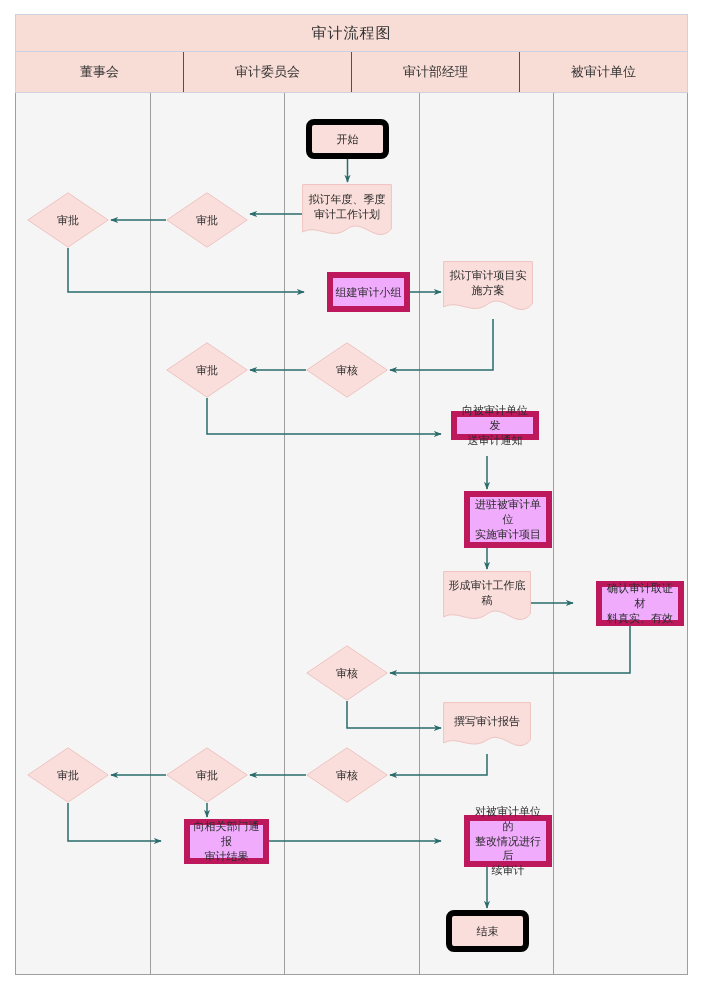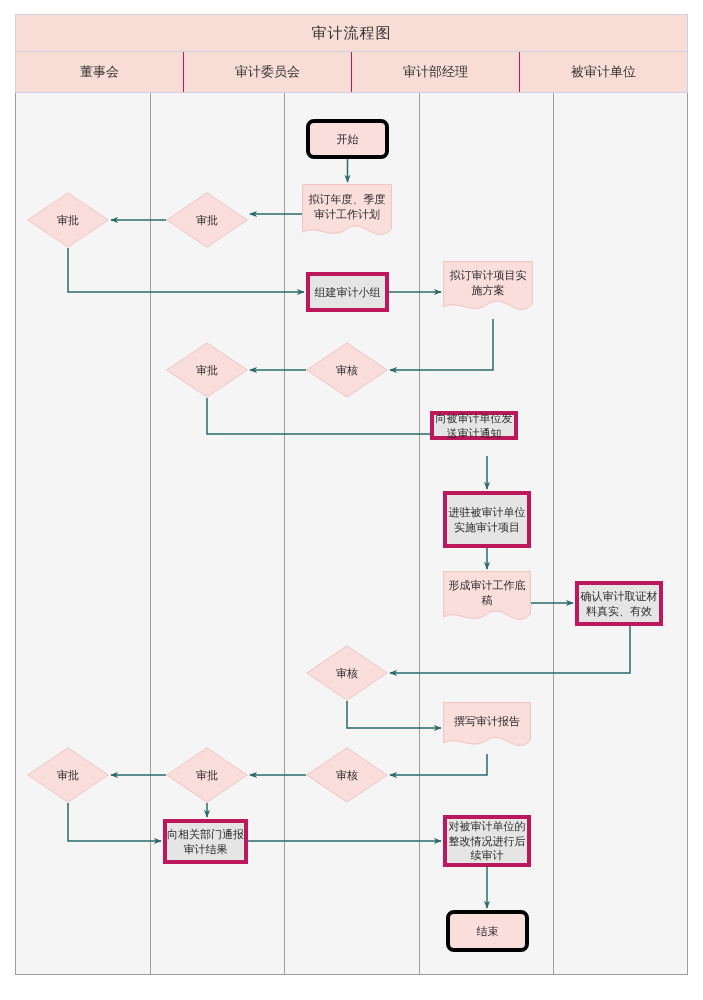--- a/index.html
+++ b/index.html
@@ -72,26 +72,27 @@
   .node{
     position:absolute;
     box-sizing:border-box;
     display:flex;align-items:center;justify-content:center;
     text-align:center;
     font-size:11px;line-height:1.35;
     color:#2b2b2b;
     white-space:pre-line;
   }
   .n-rect{
-    background:#e5e5e5;
-    border:4px solid #be185d;
+    background:#f0abfc;
+    border:6px solid #be185d;
+    margin-left:21px;
   }
   .n-round{
     background:#fadedb;
-    border:4px solid #000000;
+    border:6px solid #000000;
     border-radius:8px;
   }
   .n-doc{
     background:transparent;border:none;
   }
   .n-doc .doc-svg{position:absolute;left:0;top:0;width:100%;height:100%;}
   .n-doc .doc-label{position:relative;z-index:2;padding-bottom:14px;}
   .n-diamond{
     background:transparent;border:none;
   }

